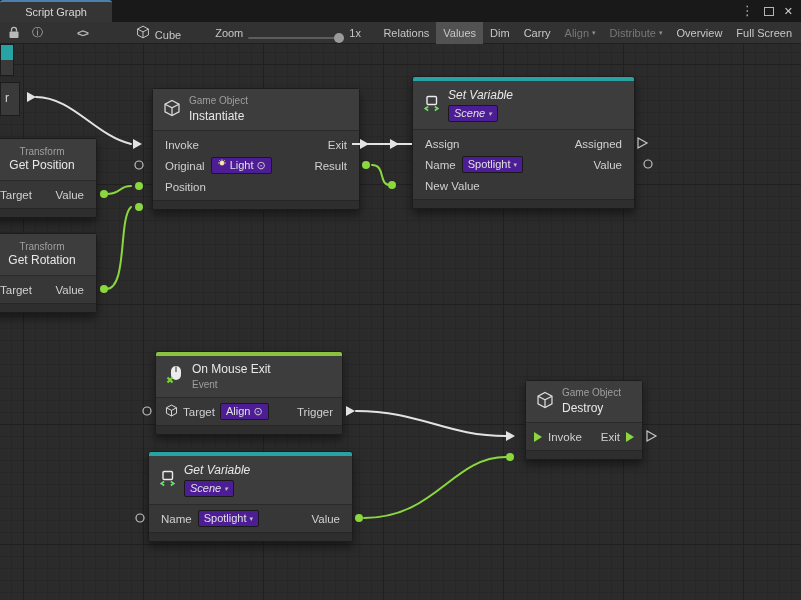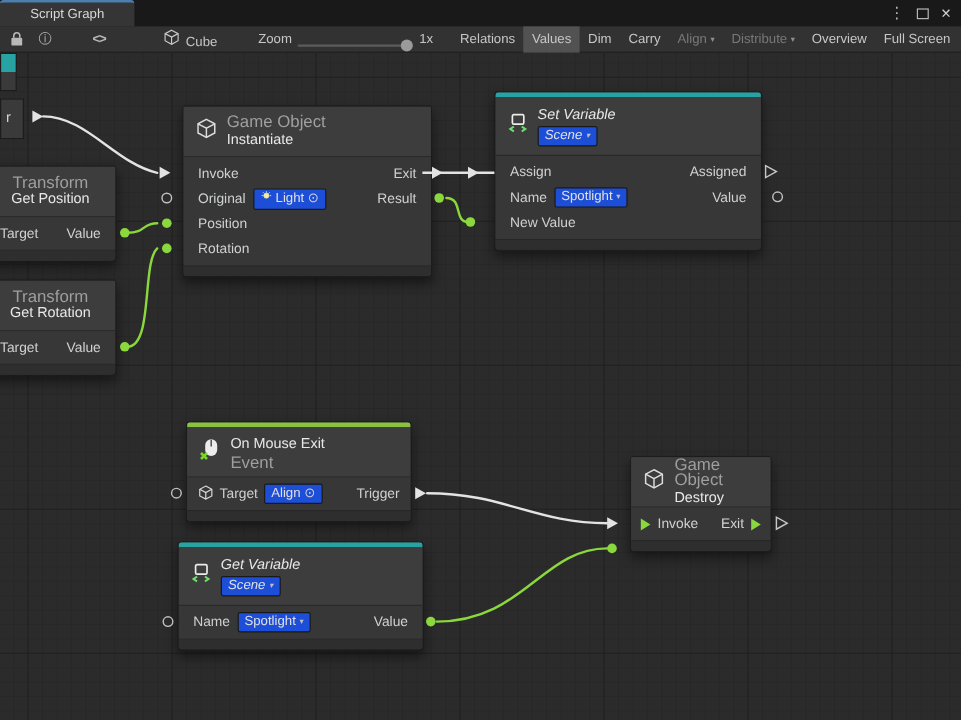--- a/index.html
+++ b/index.html
@@ -46,28 +46,28 @@
   .node{position:absolute;background:#3a3a3a;border:1px solid #1c1c1c;border-radius:3px;
         box-shadow:0 5px 10px rgba(0,0,0,.45);z-index:2;}
   .accent{height:4px;border-radius:2px 2px 0 0;}
   .accent.teal{background:#27a3a3;}
   .accent.green{background:#8ac140;}
   .nhead{display:flex;align-items:center;gap:8px;padding:6px 10px;background:#3d3d3d;border-bottom:1px solid #2a2a2a;}
   .nhead.h2line{height:42px;}
   .nhead.hvar{height:49px;font-style:italic;}
   .nhead.center{justify-content:center;text-align:center;flex-direction:column;gap:0;padding:6px 4px;}
   .ncol{display:flex;flex-direction:column;gap:2px;align-items:flex-start;}
-  .ncat{font-size:14px;color:#9f9f9f;line-height:12px;}
+  .ncat{font-size:10px;color:#9f9f9f;line-height:12px;}
   .ntitle{font-size:12px;color:#e8e8e8;line-height:15px;white-space:nowrap;}
   .nbody{padding:3px 0;background:#373737;}
   .row{display:flex;align-items:center;height:21px;padding:0 12px;font-size:11.5px;color:#cfd0d0;gap:6px;white-space:nowrap;}
   .spacer{flex:1;}
   .nfoot{height:9px;background:#2e2e2e;border-top:1px solid #262626;border-radius:0 0 3px 3px;}
 
-  .pill{display:inline-flex;align-items:center;gap:3px;background:#1d4ed8;border:1px solid #191919;border-radius:2px;
+  .pill{display:inline-flex;align-items:center;gap:3px;background:#4c1d95;border:1px solid #191919;border-radius:2px;
         padding:1px 5px;font-size:11px;color:#e0e0e0;line-height:13px;}
   .caret{font-size:7px;color:#bdbdbd;}
   .picker{font-size:11px;color:#d0d0d0;}
 
   .garrow{width:0;height:0;border-top:5px solid transparent;border-bottom:5px solid transparent;
           border-left:8px solid #8ad83e;display:inline-block;}
   .gdot{width:8px;height:8px;border-radius:50%;background:#b5b5b5;display:inline-block;}
 
   .frag-teal{position:absolute;left:0;top:0;width:14px;height:32px;background:#3a3a3a;border:1px solid #1c1c1c;z-index:2;}
   .frag-teal .tealtop{height:15px;background:#27a3a3;}
@@ -219,23 +219,20 @@
             </span>
             <span>Light</span>
             <span class="picker">⊙</span>
           </span>
           <span class="spacer"></span>
           <span>Result</span>
         </div>
         <div class="row">
           <span>Position</span>
         </div>
-        <div class="row">
-          <span>Rotation</span>
-        </div>
       </div>
       <div class="nfoot"></div>
     </div>
 
     <div class="node" style="left:412px;top:32px;width:223px;">
       <div class="accent teal"></div>
       <div class="nhead hvar">
         <span>
           <svg width="17" height="17" viewBox="0 0 17 17">
               <rect x="4" y="1.5" width="9.5" height="8" rx="1.2" fill="none" stroke="#ececec" stroke-width="1.4"></rect>

